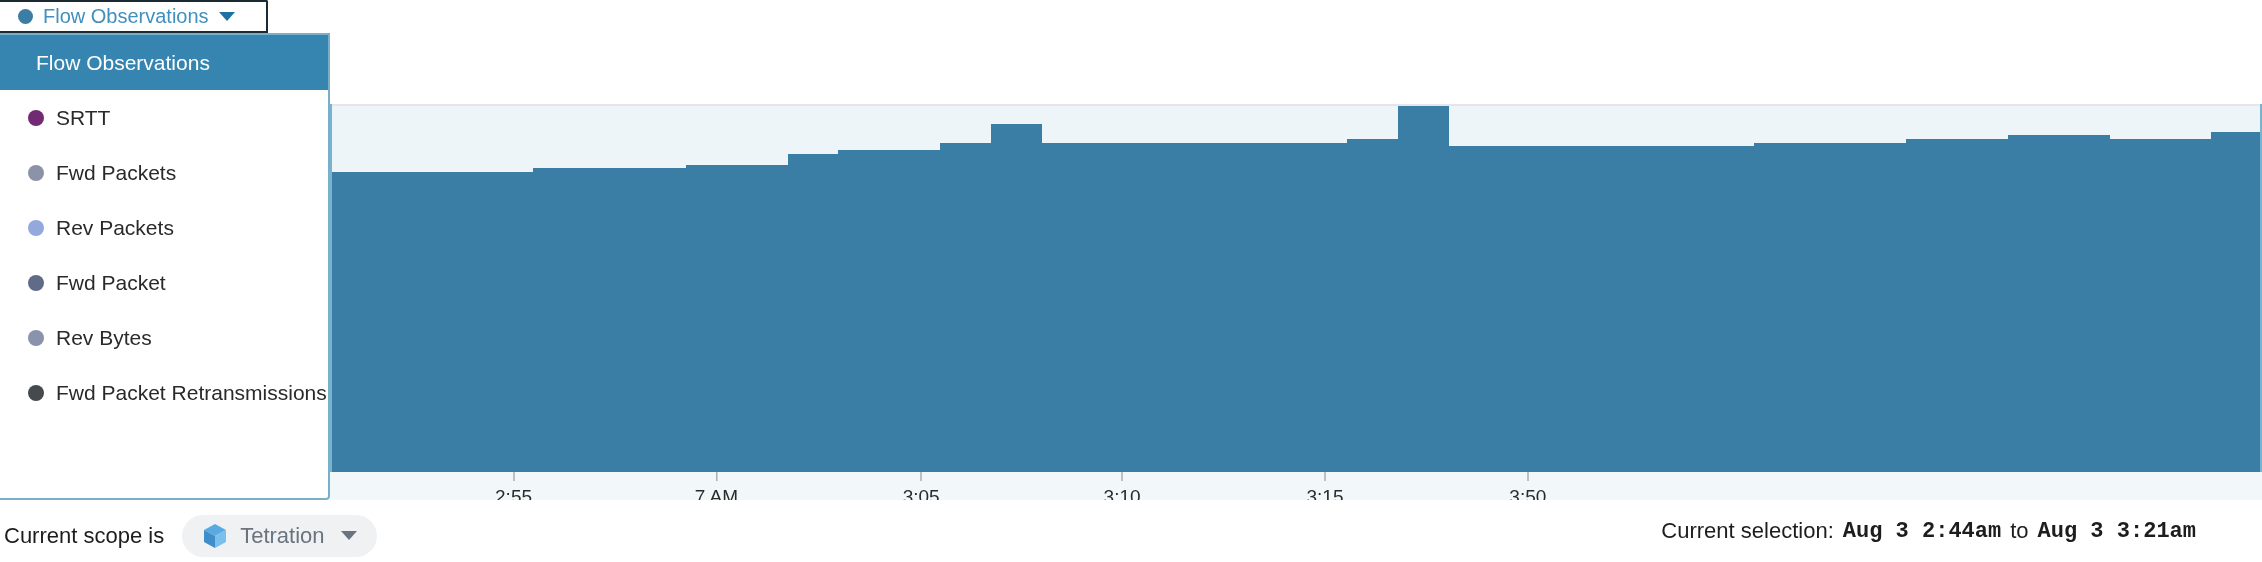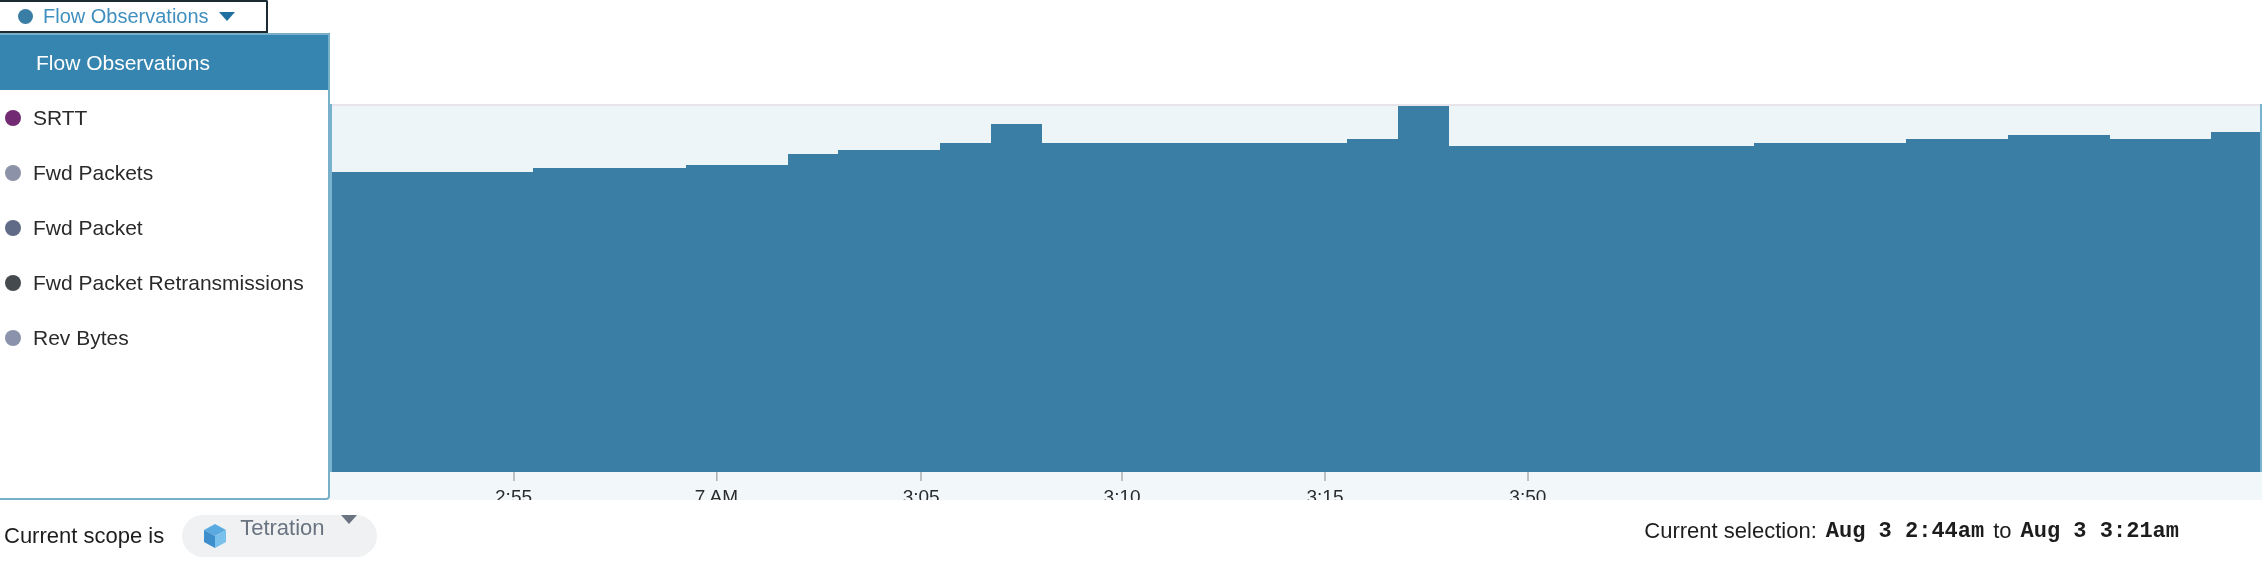--- a/index.html
+++ b/index.html
@@ -106,21 +106,21 @@
     border:2px solid #79b0c9;
     border-left:none;
     box-sizing:border-box;
     z-index:29;
     border-radius:0 0 4px 0;
   }
   .menu-item{
     height:55px;
     display:flex;
     align-items:center;
-    padding-left:5px;
+    padding-left:28px;
     box-sizing:border-box;
     cursor:pointer;
     white-space:nowrap;
   }
   .menu-item.selected{
     background:#3585b0;
     padding-left:36px;
   }
   .menu-item .mdot{
     width:16px;height:16px;border-radius:50%;
@@ -151,20 +151,21 @@
     font-size:22px;
     color:#1d1d1d;
     margin-left:4px;
   }
   #scope-pill{
     margin-left:18px;
     height:42px;
     background:#eff1f3;
     border-radius:21px;
     display:flex;
+    align-items:center;
     padding:0 20px;
     cursor:pointer;
   }
   #scope-pill .cube{
     margin-right:12px;
     display:flex;
     align-items:center;
   }
   #scope-pill .scope-name{
     font-size:22px;
@@ -173,30 +174,30 @@
   }
   #scope-pill .caret{
     margin-left:16px;
     width:0;height:0;
     border-left:8px solid transparent;
     border-right:8px solid transparent;
     border-top:9px solid #6a7480;
   }
   #selection-area{
     position:absolute;
-    right:68px; top:0; height:62px;
+    right:62px; top:0; height:62px;
     display:flex;
     align-items:center;
     font-size:22px;
     color:#1d1d1d;
     white-space:nowrap;
   }
   #selection-area .strong{ font-weight:bold;font-family:Liberation Mono, monospace; }
   #selection-area span{ margin-right:9px; }
-  #selection-area span:last-child{ margin-right:15px; }
+  #selection-area span:last-child{ margin-right:4px; }
 </style>
 </head>
 <body>
 
 <div id="chart-region">
 
   <div class="chart-plot">
     <div class="chart-bars" id="chart-bars">
         <div class="bar" title="2:44 : 82" style="height: 82%; background: rgb(58, 126, 166);"></div>
         <div class="bar" title="2:45 : 82" style="height: 82%; background: rgb(58, 126, 166);"></div>
@@ -264,30 +265,34 @@
     </div>
     <div class="menu-item">
       <span class="mdot" style="background: rgb(114, 43, 114);"></span>
       <span class="mlabel">SRTT</span>
     </div>
     <div class="menu-item">
       <span class="mdot" style="background: rgb(140, 147, 168);"></span>
       <span class="mlabel">Fwd Packets</span>
     </div>
     <div class="menu-item">
+      <span class="mdot" style="background: rgb(147, 169, 221);"></span>
+      <span class="mlabel">Rev Packets</span>
+    </div>
+    <div class="menu-item">
       <span class="mdot" style="background: rgb(95, 107, 135);"></span>
       <span class="mlabel">Fwd Packet</span>
     </div>
     <div class="menu-item">
+      <span class="mdot" style="background: rgb(138, 147, 171);"></span>
+      <span class="mlabel">Rev Bytes</span>
+    </div>
+    <div class="menu-item">
       <span class="mdot" style="background: rgb(69, 74, 79);"></span>
       <span class="mlabel">Fwd Packet Retransmissions</span>
-    </div>
-    <div class="menu-item">
-      <span class="mdot" style="background: rgb(138, 147, 171);"></span>
-      <span class="mlabel">Rev Bytes</span>
     </div>
   </div>
 
 <div id="footer">
 
   <div id="scope-area">
     <span id="scope-label">Current scope is</span>
 
     <div id="scope-pill">
       <span class="cube">

